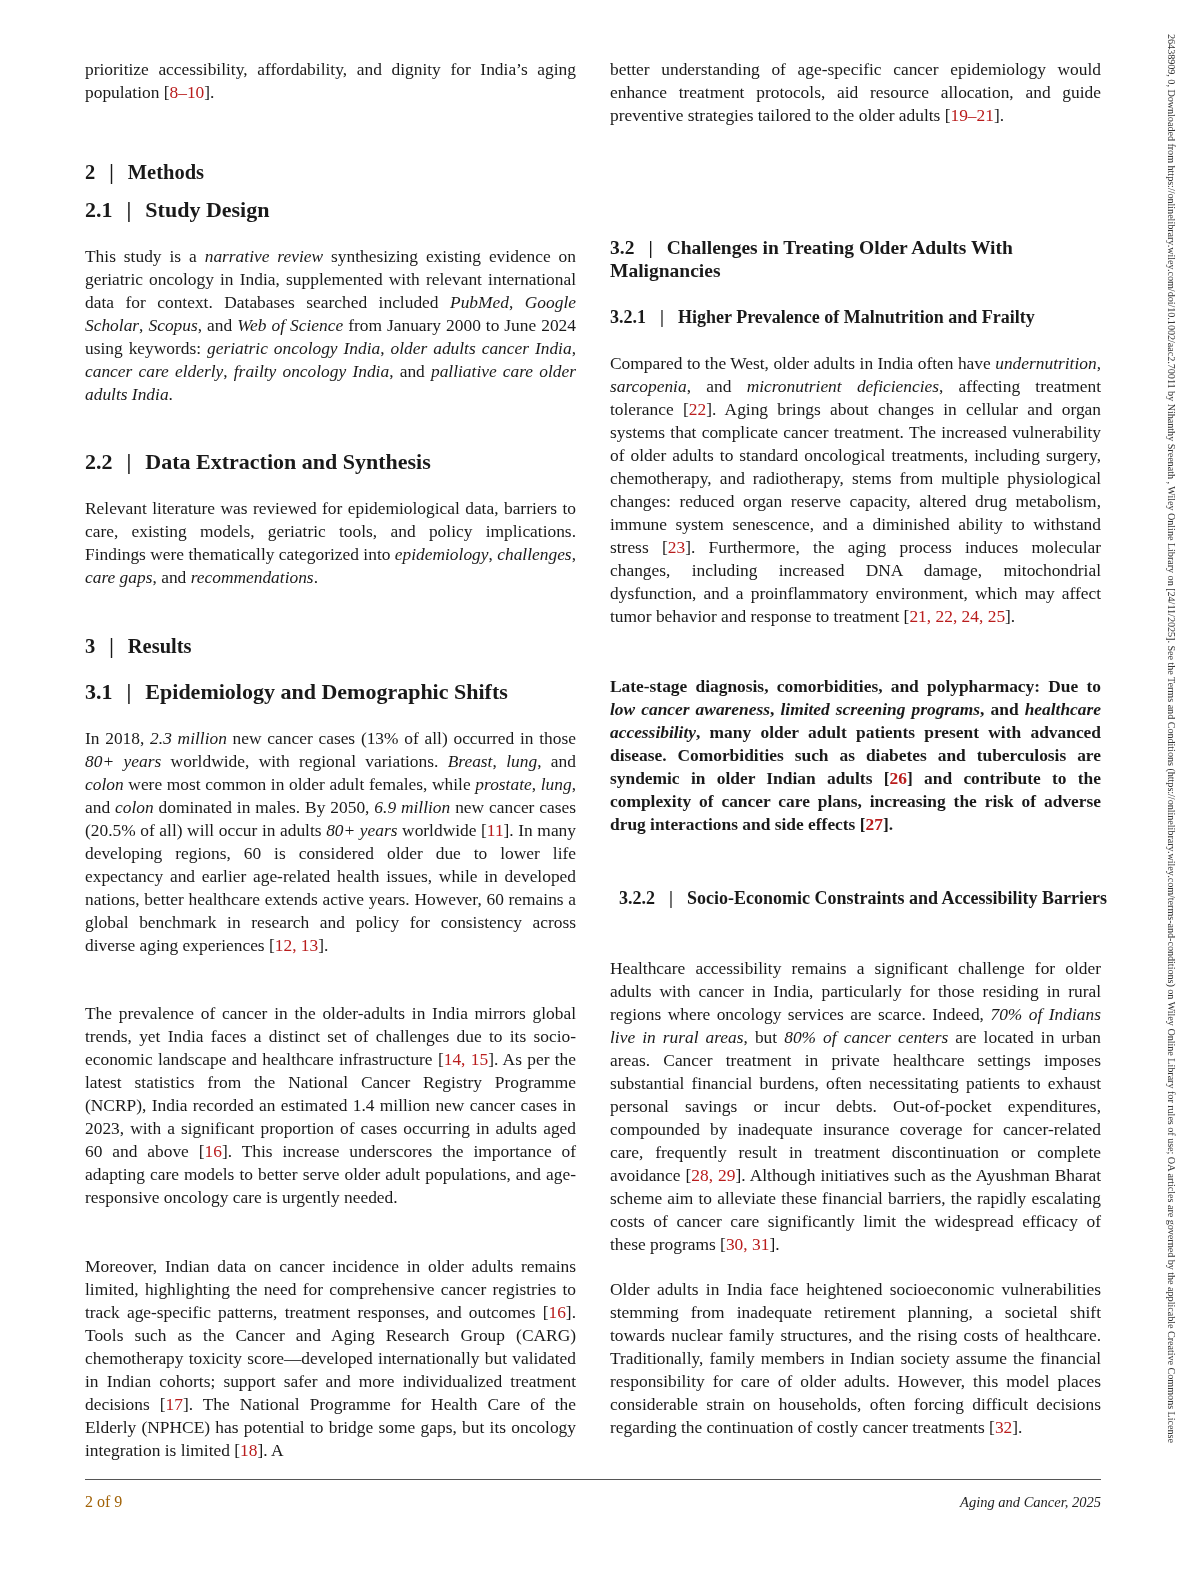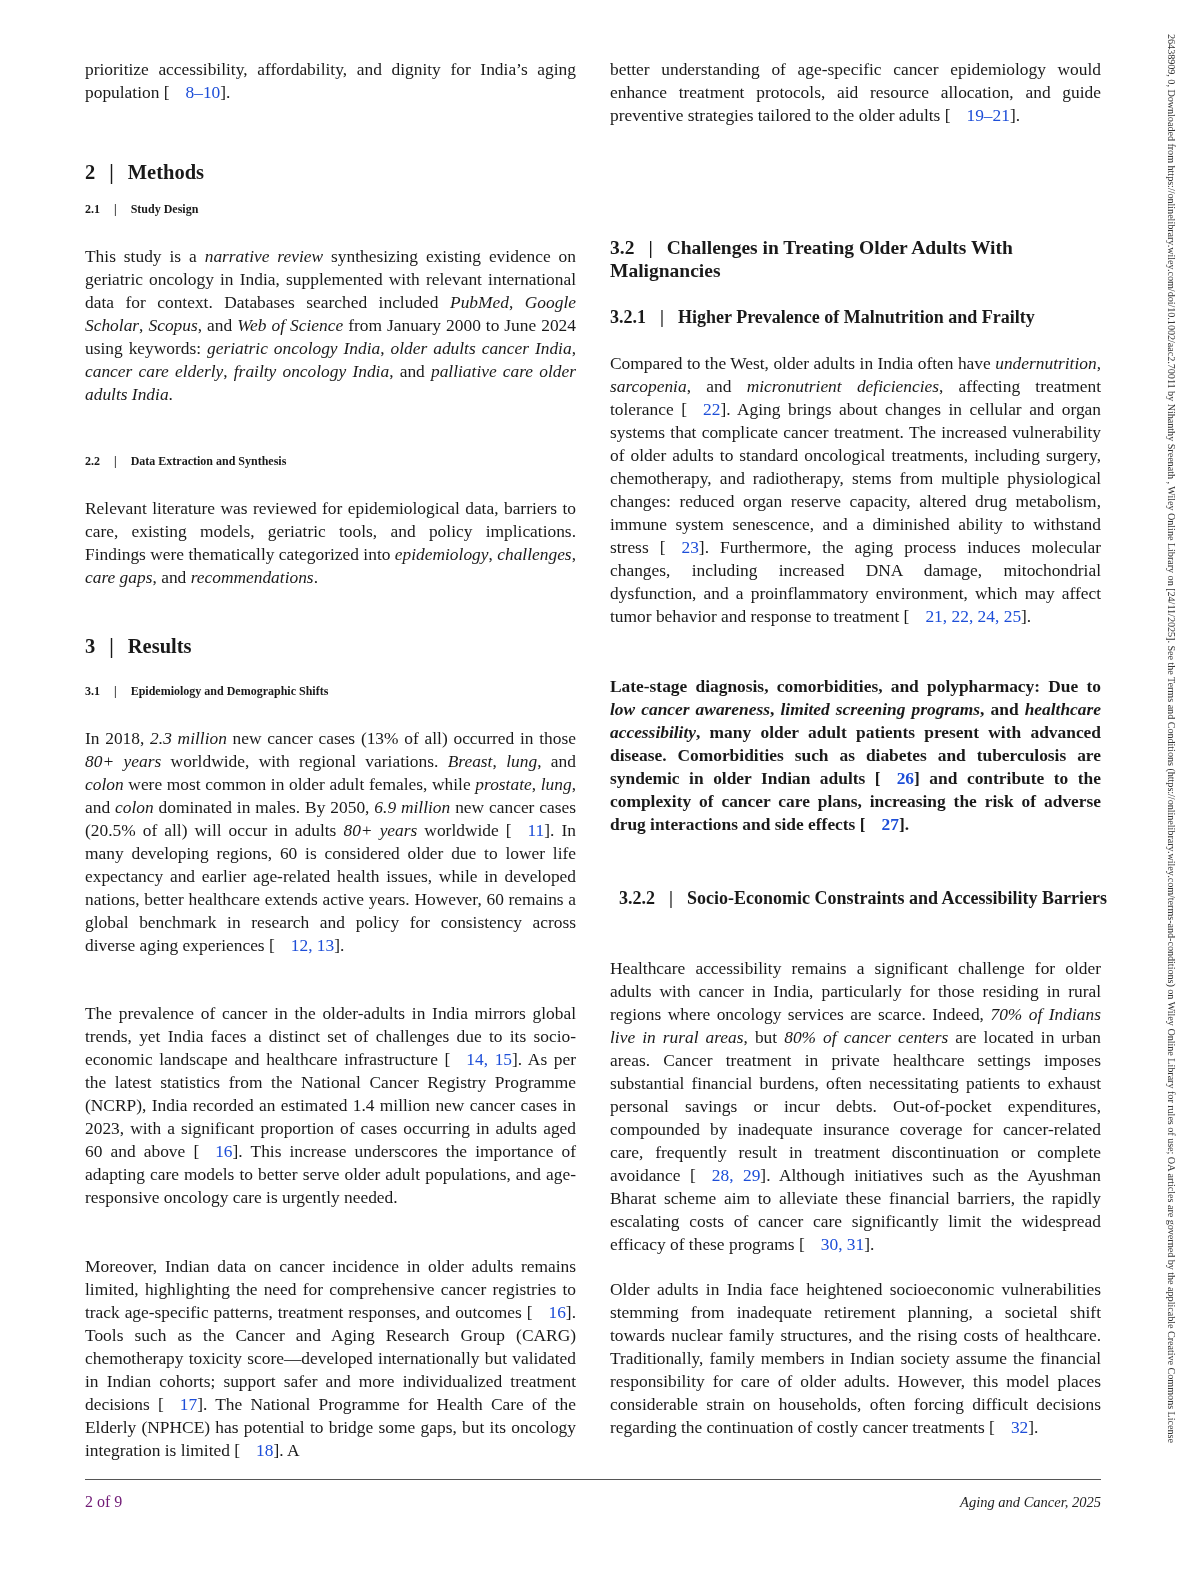--- a/index.html
+++ b/index.html
@@ -9,40 +9,40 @@
       color: #1a1a1a;
     }
     .col { position: absolute; top: 58px; }
     .col-left { left: 85px; width: 491px; }
     .col-right { left: 610px; width: 491px; }
     p.body {
       margin: 0; font-size: 17.4px; line-height: 23px; text-align: justify;
       hyphens: manual;
     }
     p.body i { font-style: italic; }
-    .ref { color: #1d4ed8; margin-left: 16px; }
+    .ref { color: #b91c1c; }
     h2.sec {
       margin: 0; font-size: 20.5px; font-weight: bold; line-height: 24px;
       font-family: "Liberation Serif", "DejaVu Serif", serif;
     }
     h3.sub {
-      margin: 0; font-size: 12px; font-weight: bold; line-height: 23px;
+      margin: 0; font-size: 22px; font-weight: bold; line-height: 23px;
     }
     h4.subsub {
       margin: 0; font-size: 18px; font-weight: bold; line-height: 23px;
     }
     .num { display: inline-block; }
     .bar { display: inline-block; margin: 0 14px 0 14px; font-weight: bold; }
     .block { position: absolute; left: 0; width: 100%; }
     .footer-rule {
       position: absolute; left: 85px; top: 1479px; width: 1016px; height: 0;
       border-top: 1.5px solid #555;
     }
     .footer-left {
-      position: absolute; left: 85px; top: 1493px; font-size: 16px; color: #701a75;
+      position: absolute; left: 85px; top: 1493px; font-size: 16px; color: #a16207;
     }
     .footer-right {
       position: absolute; right: 102px; top: 1494px; font-size: 14.5px; font-style: italic; color: #222;
     }
     .side-note {
       position: absolute; left: 1163px; top: 34px; width: 14px; height: 1500px;
     }
     .side-note span {
       position: absolute; left: 0; top: 0;
       transform-origin: 0 0; transform: translate(14px, 0) rotate(90deg);

